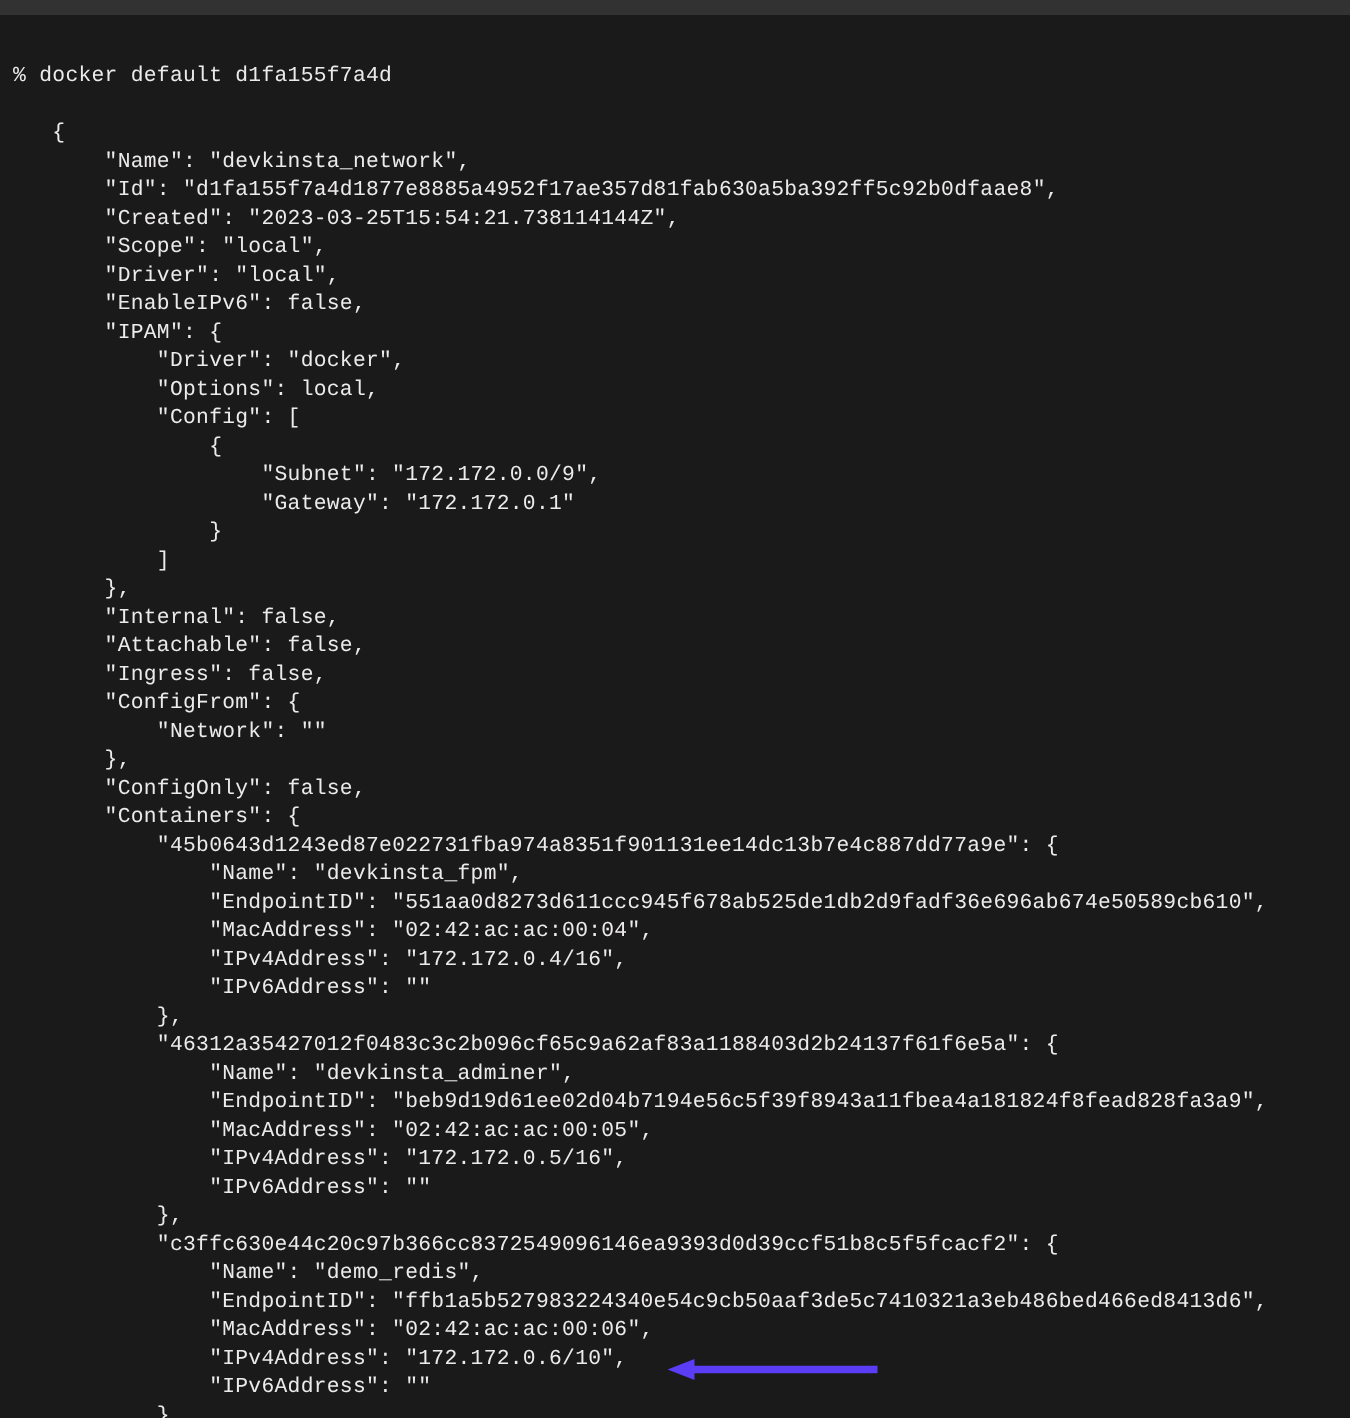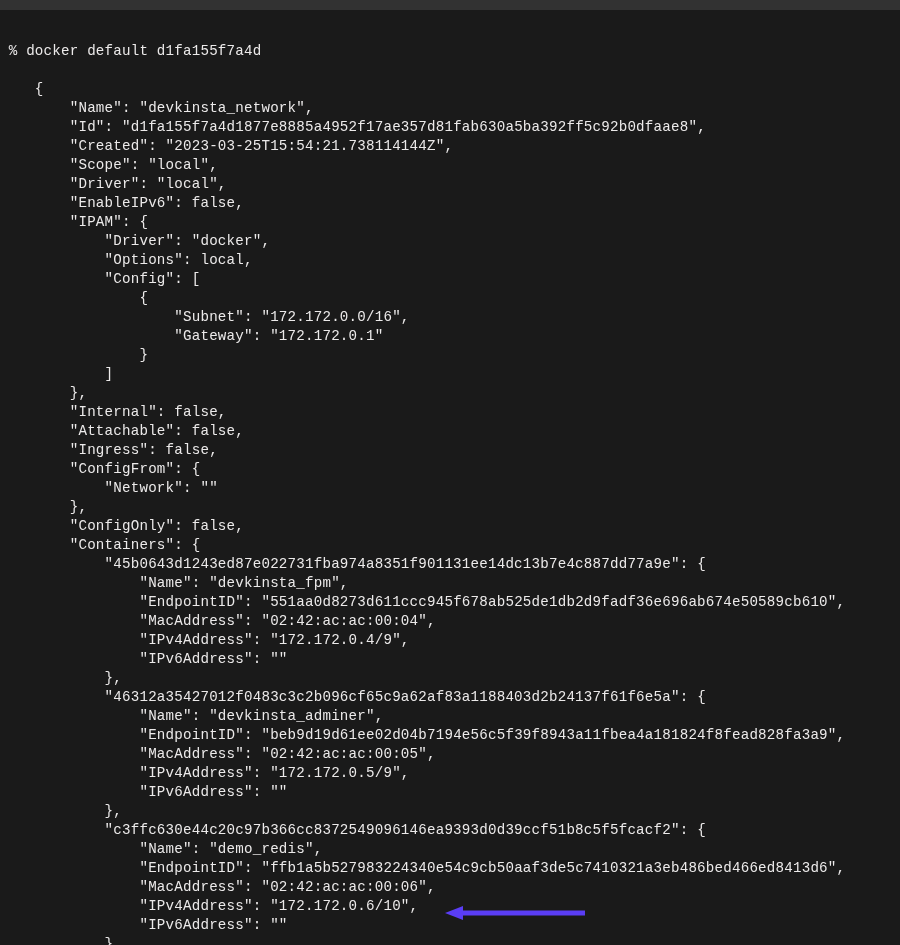--- a/index.html
+++ b/index.html
@@ -45,45 +45,45 @@
         "Id": "<span>d1fa155f7a4d1877e8885a4952f17ae357d81fab630a5ba392ff5c92b0dfaae8</span>",
         "Created": "<span>2023-03-25T15:54:21.738114144Z</span>",
         "Scope": "<span>local</span>",
         "Driver": "<span>local</span>",
         "EnableIPv6": <span>false</span>,
         "IPAM": {
             "Driver": "<span>docker</span>",
             "Options": <span>local</span>,
             "Config": [
                 {
-                    "Subnet": "<span>172.172.0.0/16</span>",
+                    "Subnet": "<span>172.172.0.0/9</span>",
                     "Gateway": "<span>172.172.0.1</span>"
                 }
             ]
         },
         "Internal": <span>false</span>,
         "Attachable": <span>false</span>,
         "Ingress": <span>false</span>,
         "ConfigFrom": {
             "Network": "<span></span>"
         },
         "ConfigOnly": <span>false</span>,
         "Containers": {
             "<span>45b0643d1243ed87e022731fba974a8351f901131ee14dc13b7e4c887dd77a9e</span>": {
                 "Name": "<span>devkinsta_fpm</span>",
                 "EndpointID": "<span>551aa0d8273d611ccc945f678ab525de1db2d9fadf36e696ab674e50589cb610</span>",
                 "MacAddress": "<span>02:42:ac:ac:00:04</span>",
-                "IPv4Address": "<span>172.172.0.4/9</span>",
+                "IPv4Address": "<span>172.172.0.4/16</span>",
                 "IPv6Address": "<span></span>"
             },
             "<span>46312a35427012f0483c3c2b096cf65c9a62af83a1188403d2b24137f61f6e5a</span>": {
                 "Name": "<span>devkinsta_adminer</span>",
                 "EndpointID": "<span>beb9d19d61ee02d04b7194e56c5f39f8943a11fbea4a181824f8fead828fa3a9</span>",
                 "MacAddress": "<span>02:42:ac:ac:00:05</span>",
-                "IPv4Address": "<span>172.172.0.5/9</span>",
+                "IPv4Address": "<span>172.172.0.5/16</span>",
                 "IPv6Address": "<span></span>"
             },
             "<span>c3ffc630e44c20c97b366cc8372549096146ea9393d0d39ccf51b8c5f5fcacf2</span>": {
                 "Name": "<span>demo_redis</span>",
                 "EndpointID": "<span>ffb1a5b527983224340e54c9cb50aaf3de5c7410321a3eb486bed466ed8413d6</span>",
                 "MacAddress": "<span>02:42:ac:ac:00:06</span>",
                 "IPv4Address": "<span>172.172.0.6/10</span>",
                 "IPv6Address": "<span></span>"
             },</pre>
 

